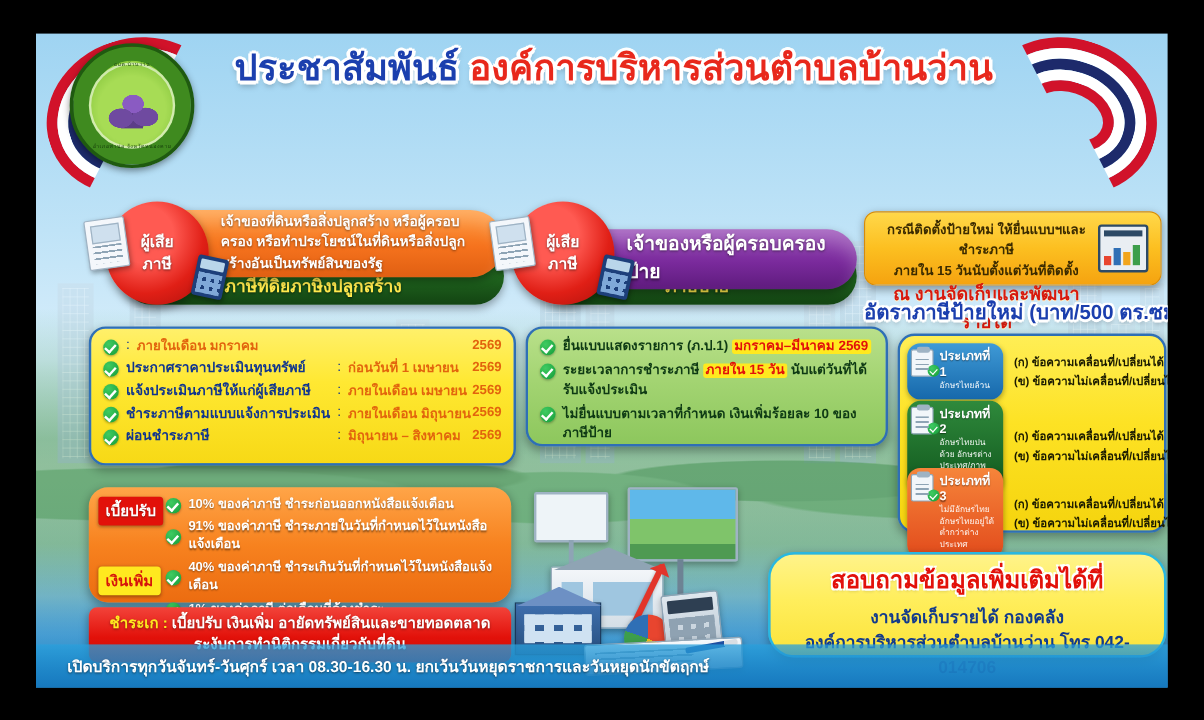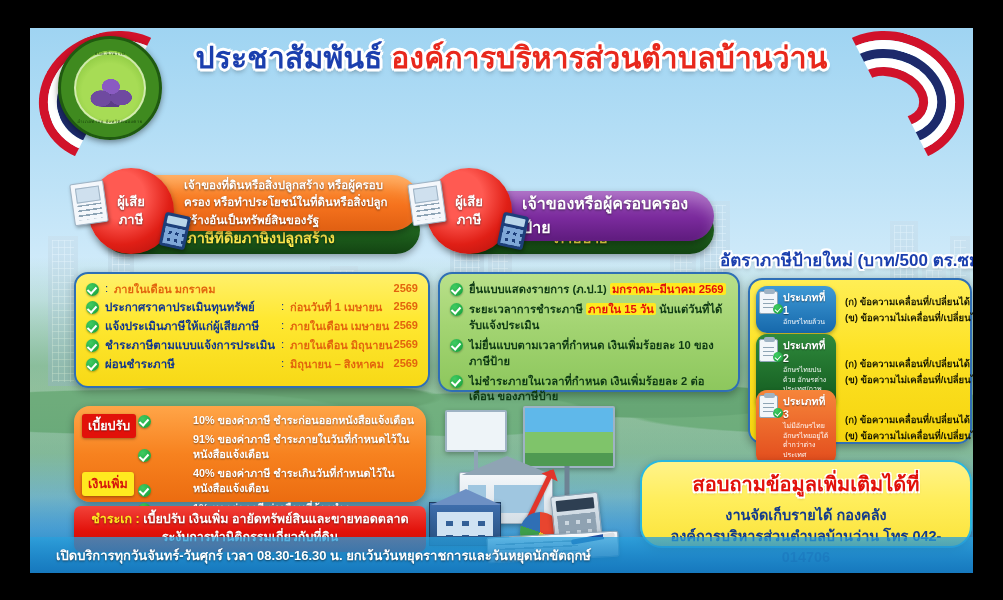--- a/index.html
+++ b/index.html
@@ -207,21 +207,21 @@
   .tline .txt{font-size:9.5px;font-weight:bold;color:#1b1b00;white-space:nowrap;width:132px;}
 
   
   .pen{position:absolute;border-radius:16px;z-index:3;
     background:linear-gradient(180deg,#ffa548 0%,#f7821f 50%,#ec6c10 100%);
     box-shadow:0 3px 8px rgba(0,0,0,.33);}
   .badge{position:absolute;border-radius:3px;padding:2px 6px;font-size:12.5px;font-weight:bold;
     box-shadow:0 1px 3px rgba(0,0,0,.35);}
   .badge.red{background:#e2110a;color:#fff;text-shadow:0 1px 1px rgba(0,0,0,.4);}
   .badge.yel{background:#ffe91f;color:#d6140c;}
-  .prow{display:flex;align-items:flex-end;margin-bottom:4px;gap:36px;}
+  .prow{display:flex;align-items:center;margin-bottom:4px;}
   .prow .ptxt{font-size:10.8px;font-weight:bold;color:#fff;line-height:1.4;
     text-shadow:0 1px 1.5px rgba(0,0,0,.45);}
 
   
   .punish{position:absolute;border-radius:7px;z-index:3;text-align:center;padding:5px 10px;
     background:linear-gradient(180deg,#f2433a 0%,#e2110a 55%,#c40d07 100%);
     box-shadow:0 3px 7px rgba(0,0,0,.35);}
   .punish .p1{font-size:12.5px;font-weight:bold;color:#fff;line-height:1.42;
     text-shadow:0 1px 2px rgba(0,0,0,.45);}
   .punish .p1 .kw{color:#ffe91f;}
@@ -361,20 +361,26 @@
   <div class="pill-desc sign" style="left:434px;top:163px;width:250px;height:50px;">
     <span>เจ้าของหรือผู้ครอบครองป้าย</span>
   </div>
   <div class="tp-badge" style="left:396px;top:140px;">
     <div class="doc-ico"></div>
     <span>ผู้เสีย</span>
     <span>ภาษี</span>
     <div class="calc-ico"></div>
   </div>
 
+  <div class="notice" style="left:690px;top:148px;width:248px;height:62px;">
+    <div class="l1">กรณีติดตั้งป้ายใหม่ ให้ยื่นแบบฯและชำระภาษี</div>
+    <div class="l2">ภายใน 15 วันนับตั้งแต่วันที่ติดตั้ง</div>
+    <div class="l3">ณ งานจัดเก็บและพัฒนารายได้</div>
+    <div class="chart-ico"></div>
+  </div>
   <div class="rate-head" style="left:690px;top:218px;width:252px;">อัตราภาษีป้ายใหม่ (บาท/500 ตร.ซม.)</div>
 
   <div class="card yellow" style="left:44px;top:244px;width:356px;height:116px;padding:8px 10px 6px 10px;">
     <div class="lrow">
       <span class="chk"></span>
       <span class="sep">:</span>
       <span class="val">ภายในเดือน มกราคม</span>
       <span class="yr">2569</span>
     </div>
     <div class="lrow">
@@ -400,36 +406,32 @@
     </div>
     <div class="lrow">
       <span class="chk"></span>
       <span class="lbl">ผ่อนชำระภาษี</span>
       <span class="sep">:</span>
       <span class="val">มิถุนายน – สิงหาคม</span>
       <span class="yr">2569</span>
     </div>
   </div>
 
-  <div class="card green" style="left:408px;top:244px;width:302px;height:120px;padding:8px 10px;">
+  <div class="card green" style="left:408px;top:244px;width:302px;height:100px;padding:8px 10px;">
     <div class="grow">
       <span class="chk"></span>
       <span class="gtxt"><span>ยื่นแบบแสดงรายการ (ภ.ป.1) </span><span class="hl">มกราคม–มีนาคม 2569</span><span></span></span>
     </div>
     <div class="grow">
       <span class="chk"></span>
       <span class="gtxt"><span>ระยะเวลาการชำระภาษี </span><span class="hl">ภายใน 15 วัน</span><span> นับแต่วันที่ได้รับแจ้งประเมิน</span></span>
     </div>
     <div class="grow">
       <span class="chk"></span>
       <span class="gtxt">ไม่ยื่นแบบตามเวลาที่กำหนด เงินเพิ่มร้อยละ 10 ของภาษีป้าย</span>
-    </div>
-    <div class="grow">
-      <span class="chk"></span>
-      <span class="gtxt">ไม่ชำระภายในเวลาที่กำหนด เงินเพิ่มร้อยละ 2 ต่อเดือน ของภาษีป้าย</span>
     </div>
   </div>
 
   <div class="card yellow2" style="left:718px;top:250px;width:224px;height:166px;">
     <div class="trow" style="left:6px;top:6px;">
       <div class="tpill c1">
         <div class="clip-ico">
             <div class="clip-chk"></div>
           </div>
         <div class="t1">ประเภทที่ 1</div>

